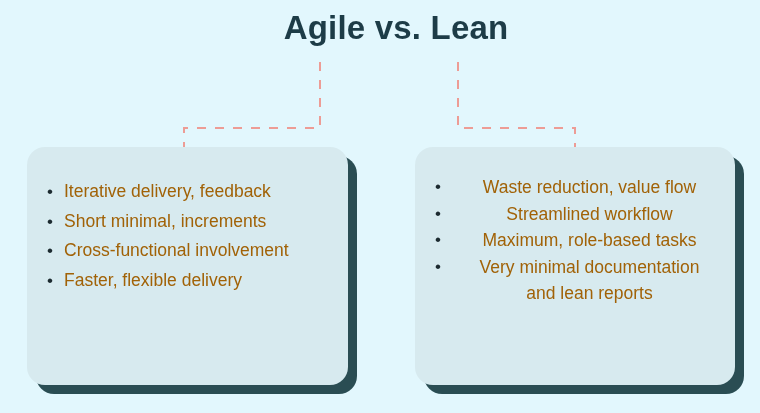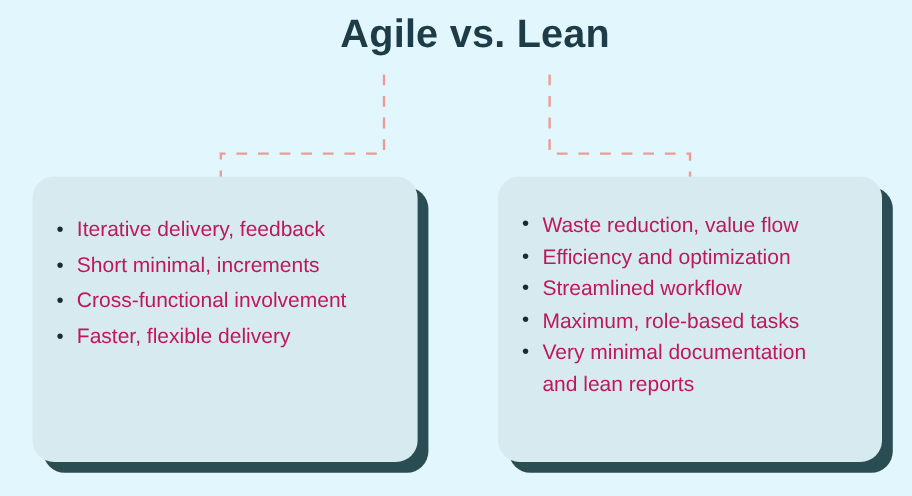--- a/index.html
+++ b/index.html
@@ -95,25 +95,26 @@
   }
   .card-left .bullet-list {
     left: 17px;
     top: 30px;
     right: 10px;
   }
   .card-right .bullet-list {
     left: 17px;
     top: 27px;
     right: 8px;
+    text-align: center;
   }
 
   .bullet-item {
     position: relative;
-    color: #be185d;
+    color: #a16207;
     font-size: 17.5px;
     padding-left: 20px;
     white-space: pre-line;
   }
   .card-left .bullet-item {
     line-height: 29.5px;
     margin-bottom: 0px;
   }
   .card-right .bullet-item {
     line-height: 26.5px;
@@ -153,21 +154,20 @@
         <li class="bullet-item">Faster, flexible delivery</li>
       </ul>
     </div>
   </div>
 
   <div class="card-wrap card-right">
     <div class="card-shadow"></div>
     <div class="card">
       <ul class="bullet-list">
         <li class="bullet-item">Waste reduction, value flow</li>
-        <li class="bullet-item">Efficiency and optimization</li>
         <li class="bullet-item">Streamlined workflow</li>
         <li class="bullet-item">Maximum, role-based tasks</li>
         <li class="bullet-item">Very minimal documentation
 and lean reports</li>
       </ul>
     </div>
   </div>
 
 </div>
 

